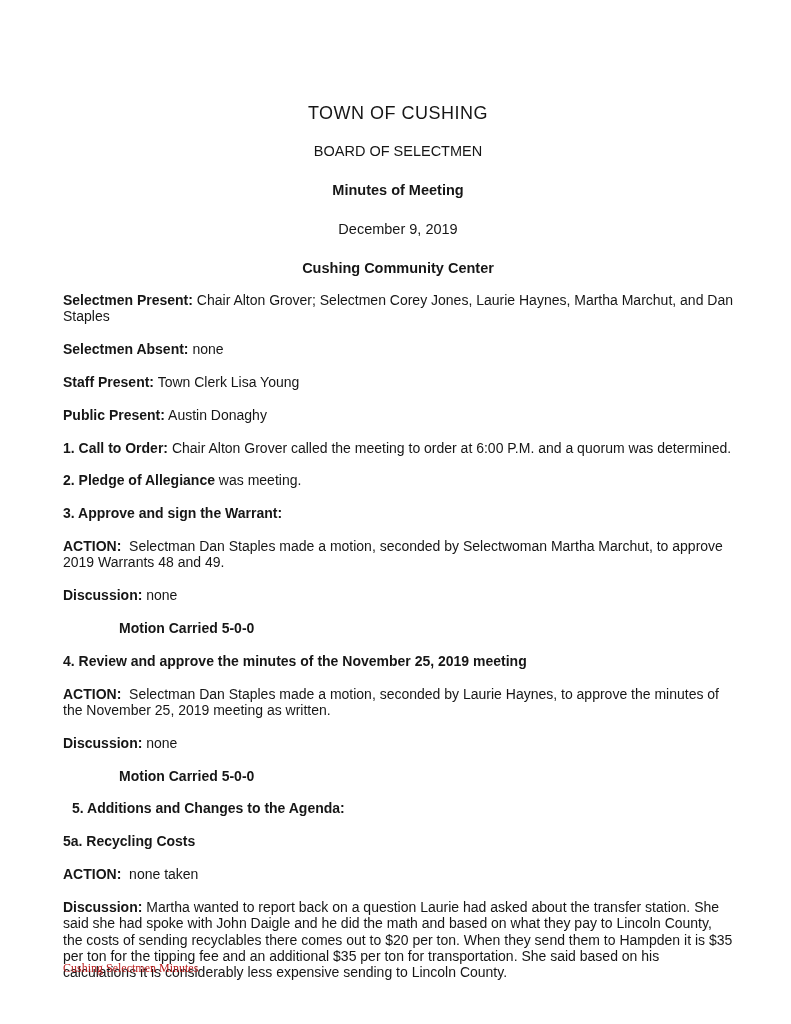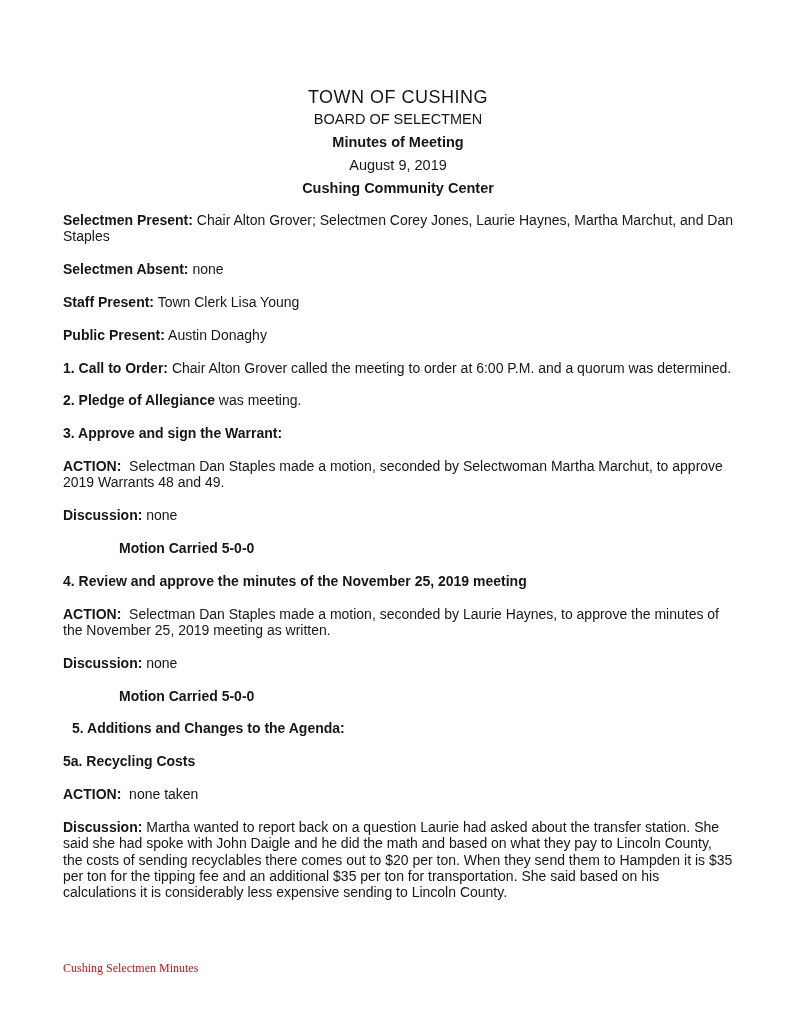--- a/index.html
+++ b/index.html
@@ -3,21 +3,21 @@
 <meta charset="utf-8">
 <style>
   html,body{margin:0;padding:0;background:#e8e8e8;}
   .page{
     width:791px;height:1024px;position:relative;background:#ffffff;
     font-family:"Liberation Sans","DejaVu Sans",sans-serif;
     color:#161616;overflow:hidden;margin:0 auto;
   }
   .content{padding:86px 58px 0 63px;}
   .doc-header{text-align:center;margin-bottom:12px;}
-  .doc-header .h-line{display:block;line-height:23px;font-size:14.5px;}
+  .doc-header .h-line{display:block;line-height:23px;font-size:14.5px;margin-top:16px;}
   .doc-header .h-title{font-size:18px;line-height:22px;letter-spacing:.5px;}
   .doc-header .bold{font-weight:bold;}
   .body-text{font-size:14px;line-height:16.4px;}
   .para{margin:0 0 16.4px 0;white-space:pre-wrap;}
   .b{font-weight:bold;text-align:right;}
   .u{margin-top:24px;}
   .motion{padding-left:56px;font-weight:bold;}
   .sec-gap{margin-top:16px;margin-left:9px;}
   .footer{
     position:absolute;top:961px;left:63px;right:57px;
@@ -32,21 +32,21 @@
 </head>
 <body>
 
 <div class="page">
   <div class="content">
 
     <div class="doc-header">
       <span class="h-line h-title">TOWN OF CUSHING</span>
       <span class="h-line">BOARD OF SELECTMEN</span>
       <span class="h-line bold">Minutes of Meeting</span>
-      <span class="h-line">August 9, 2019</span>
+      <span class="h-line">December 9, 2019</span>
       <span class="h-line bold">Cushing Community Center</span>
     </div>
 
     <div class="body-text">
 
       <p class="para"><strong class="b">Selectmen Present:</strong><span> Chair Alton Grover; Selectmen Corey Jones, Laurie Haynes, Martha Marchut, and Dan Staples</span></p>
 
       <p class="para"><strong class="b">Selectmen Absent:</strong><span> none</span></p>
 
       <p class="para"><strong class="b">Staff Present:</strong><span> Town Clerk Lisa Young</span></p>

